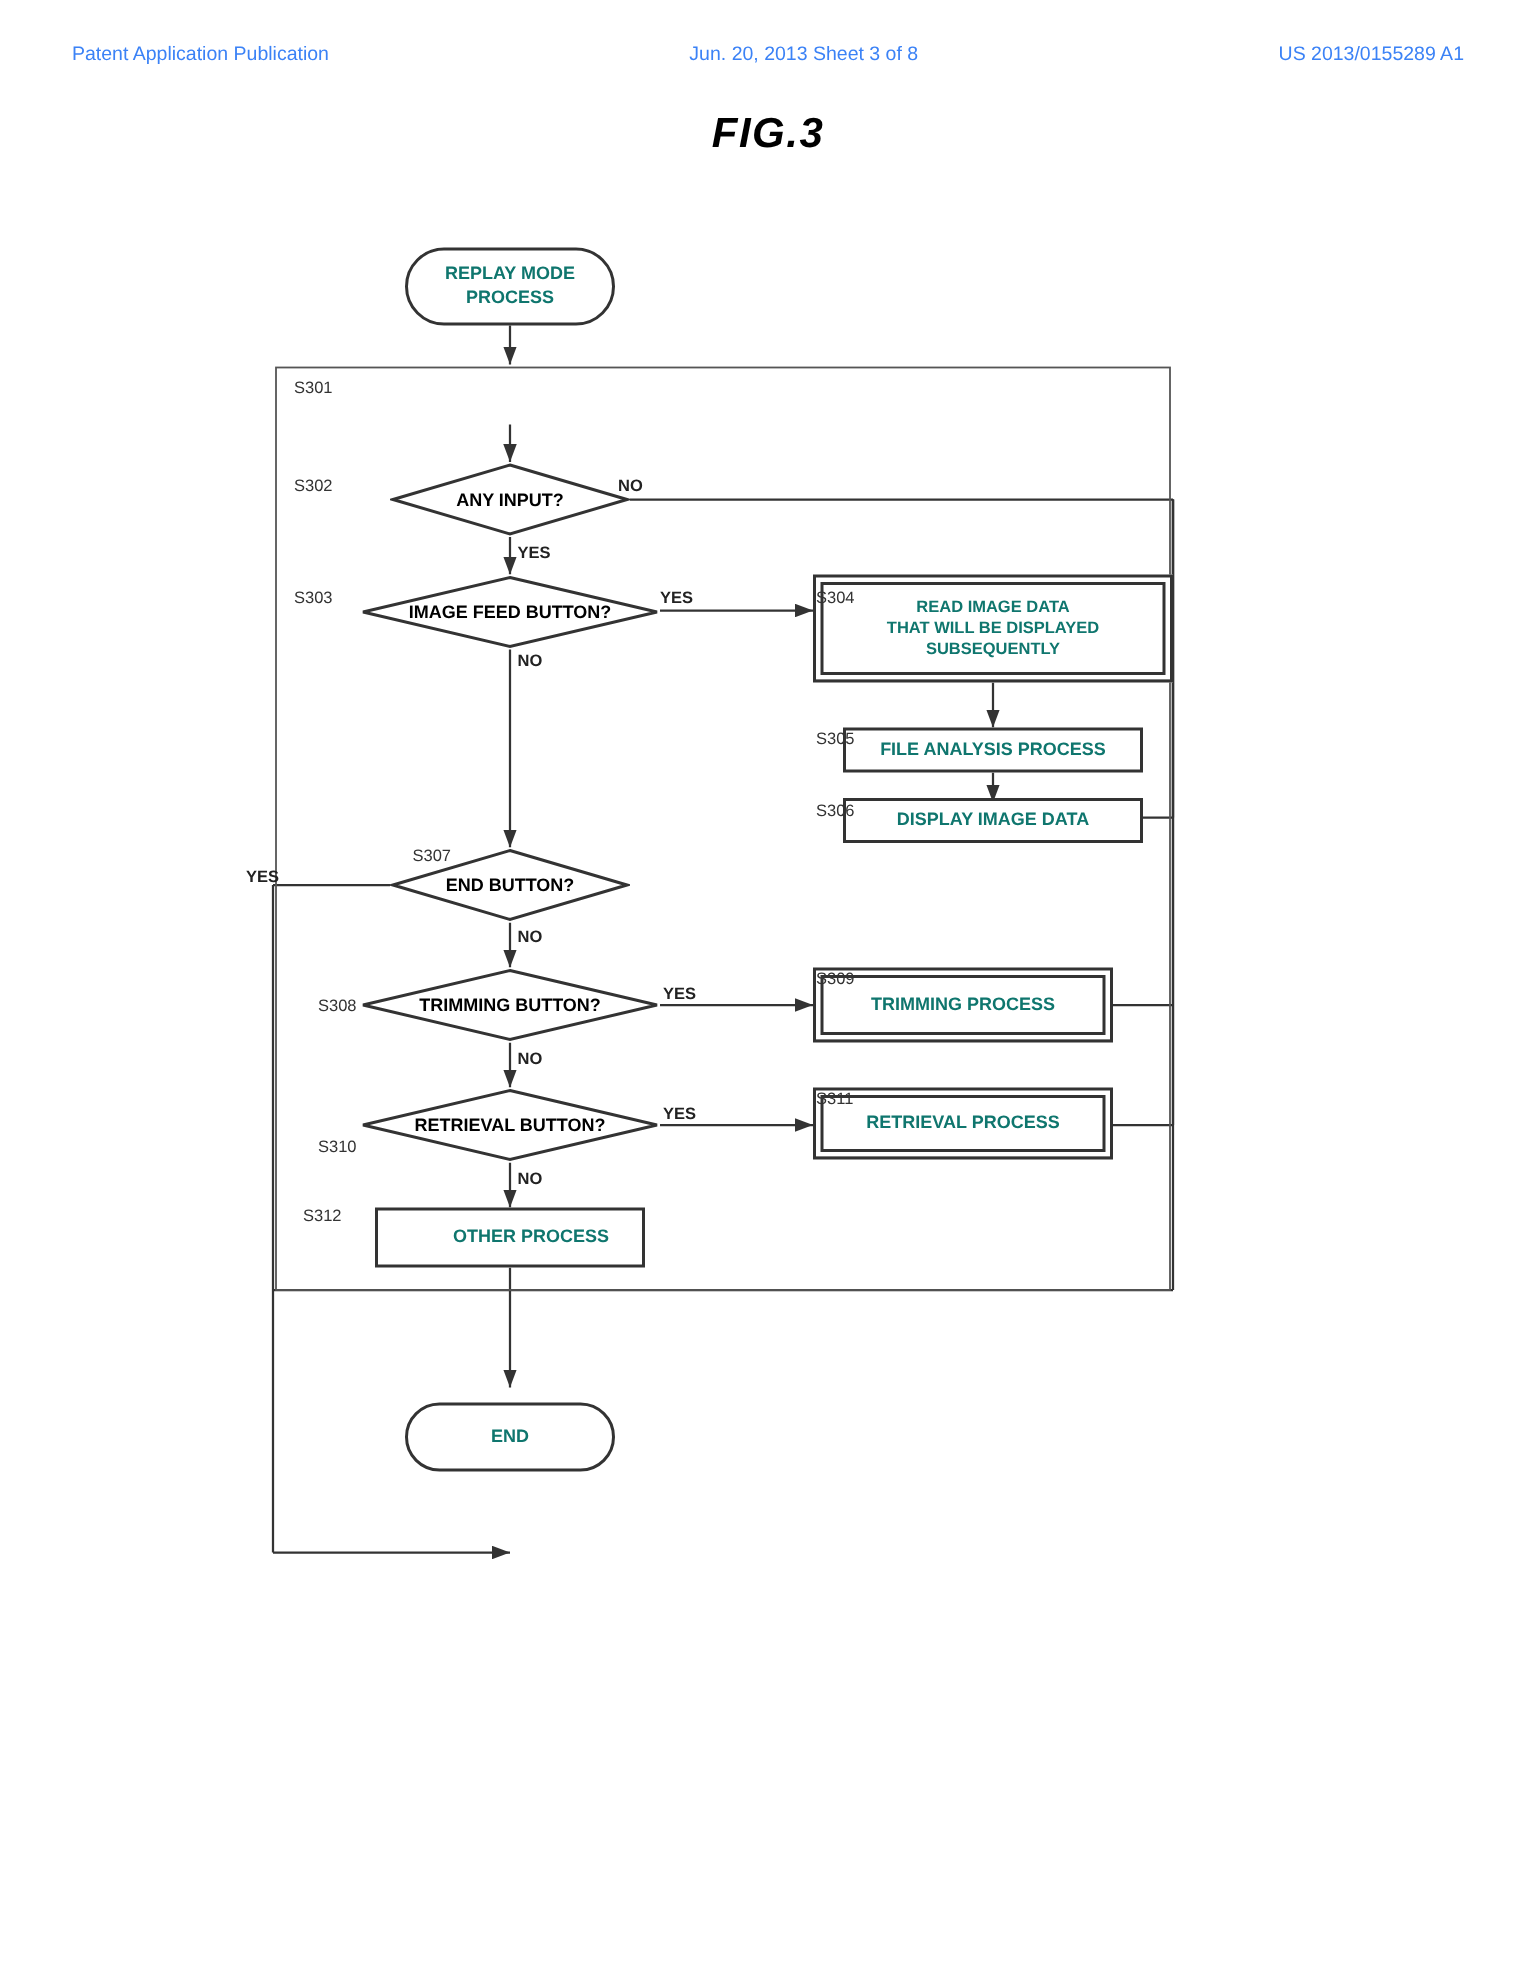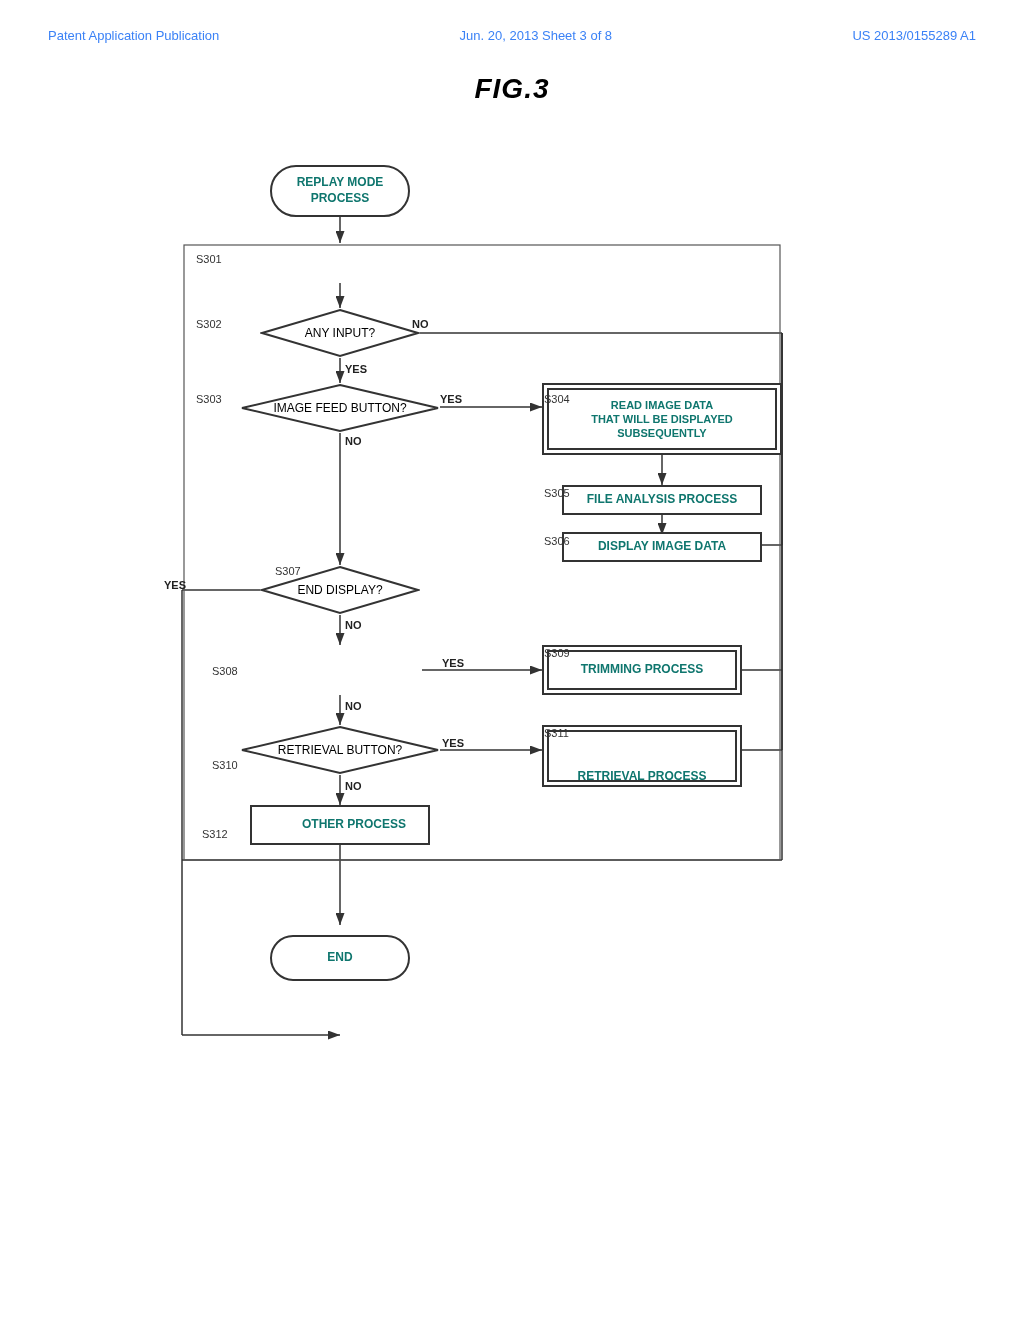--- a/index.html
+++ b/index.html
@@ -73,21 +73,21 @@
       position: absolute;
     }
     .fc-diamond-inner {
       width: 100%;
       height: 100%;
       display: flex;
       align-items: center;
       justify-content: center;
       text-align: center;
       font-size: 12px;
-      font-weight: normal;
+      font-weight: bold;
       position: relative;
       z-index: 2;
     }
     .fc-diamond svg {
       position: absolute;
       top: 0; left: 0;
       width: 100%; height: 100%;
       z-index: 1;
     }
 
@@ -274,32 +274,40 @@
 
   <div class="label-text" style="left:82px; top:444px;">
     <span>YES</span>
   </div>
 
   <div class="fc-diamond" style="left:178px; top:430px; width:160px; height:50px;">
     <svg viewBox="0 0 160 50" xmlns="http://www.w3.org/2000/svg">
       <polygon points="80,2 158,25 80,48 2,25" fill="white" stroke="#333" stroke-width="2"></polygon>
     </svg>
     <div class="fc-diamond-inner">
-        <span>END DISPLAY?</span>
+        <span>END BUTTON?</span>
       </div>
   </div>
 
   <div class="label-text" style="left:263px; top:484px;">
     <span>NO</span>
   </div>
 
   <div class="step-label" style="left:130px; top:530px;">
     <span>S308</span>
   </div>
 
+  <div class="fc-diamond" style="left:158px; top:510px; width:200px; height:50px;">
+    <svg viewBox="0 0 200 50" xmlns="http://www.w3.org/2000/svg">
+      <polygon points="100,2 198,25 100,48 2,25" fill="white" stroke="#333" stroke-width="2"></polygon>
+    </svg>
+    <div class="fc-diamond-inner">
+        <span>TRIMMING BUTTON?</span>
+      </div>
+  </div>
 
   <div class="label-text" style="left:360px; top:522px;">
     <span>YES</span>
   </div>
 
   <div class="label-text" style="left:263px; top:565px;">
     <span>NO</span>
   </div>
 
   <div class="step-label" style="left:462px; top:512px;">
@@ -328,25 +336,25 @@
   </div>
 
   <div class="label-text" style="left:263px; top:645px;">
     <span>NO</span>
   </div>
 
   <div class="step-label" style="left:462px; top:592px;">
     S311
   </div>
 
-  <div class="fc-node fc-double" style="left:460px; top:590px; width:200px; height:62px;align-items:flex-end;">
+  <div class="fc-node fc-double" style="left:460px; top:590px; width:200px; height:48px;">
     <span>RETRIEVAL PROCESS</span>
   </div>
 
-  <div class="step-label" style="left:120px; top:670px;margin-top:23px;">
+  <div class="step-label" style="left:120px; top:670px;">
     S312
   </div>
 
   <div class="fc-node fc-rect" style="left:168px; top:670px; width:180px; height:40px;padding-left:28px;">
     <span>OTHER PROCESS</span>
   </div>
 
   <div class="fc-node fc-rounded" style="left:188px; top:800px; width:140px; height:46px;">
     <span>END</span>
   </div>

